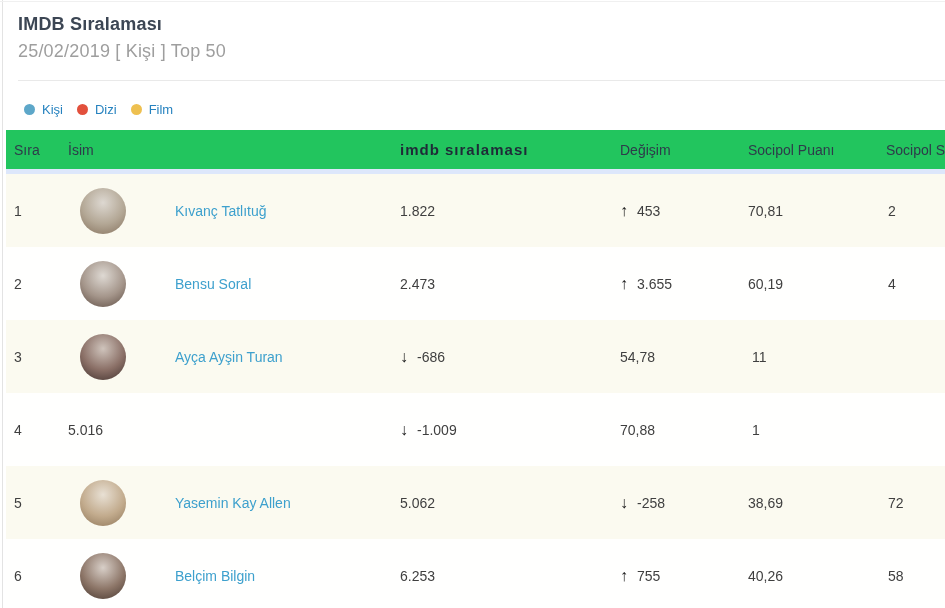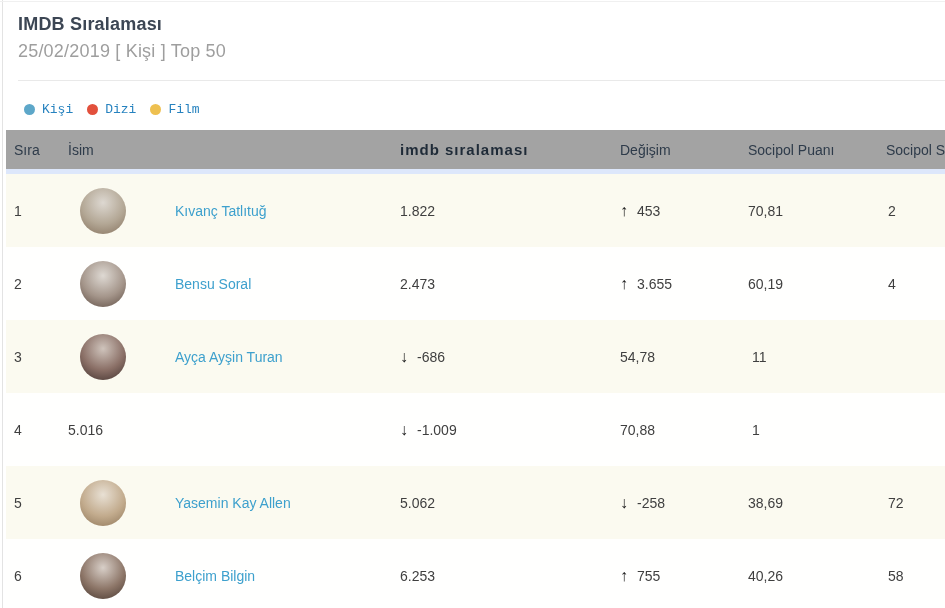--- a/index.html
+++ b/index.html
@@ -15,34 +15,34 @@
   .page::after { content:''; position:absolute; left:0; right:0; top:1px; height:1px; background:#f0f0f0; }
 
   
   .titlebar { padding:14px 0 0 18px; }
   .title { font-size:18px; font-weight:600; color:#3c4654; letter-spacing:0.2px; }
   .subtitle { font-size:18px; color:#9e9e9e; margin-top:6px; letter-spacing:0.2px; }
   .divider { border:none; height:1px; background:#e9e9e9; margin:18px 0 0 18px; }
 
   
   .legend { display:flex; align-items:center; gap:14px; margin:21px 0 0 24px; }
-  .legend-item { display:flex; align-items:center; gap:7px; cursor:pointer;font-family:Liberation Mono, monospace; }
+  .legend-item { display:flex; align-items:center; gap:7px; cursor:pointer; }
   .dot { width:11px; height:11px; border-radius:50%; display:inline-block; }
   .legend-label { font-size:13px; color:#2682bf; }
 
   
   .table { margin-left:6px; width:939px; margin-top:13px; }
   .tr, .thead {
     display:grid;
     grid-template-columns:62px 332px 220px 128px 136px 1fr;
     align-items:center;
   }
   .thead {
     height:44px;
-    background:#a3a3a3;
+    background:#22c55e;
     border-bottom:5px solid #dde7fb;
     color:#2e3b4a;
     font-size:14px;
   }
   .th { padding-left:0; white-space:nowrap; }
   .th-rank { padding-left:8px; }
   .th-imdb { font-weight:bold; font-size:15px; letter-spacing:1px; color:#1f2b38; }
   .th-srank { padding-left:2px; }
   .tr { height:73px; font-size:14px; color:#3f3f3f; }
   .tr:nth-child(odd) { background:#fffffe; }

